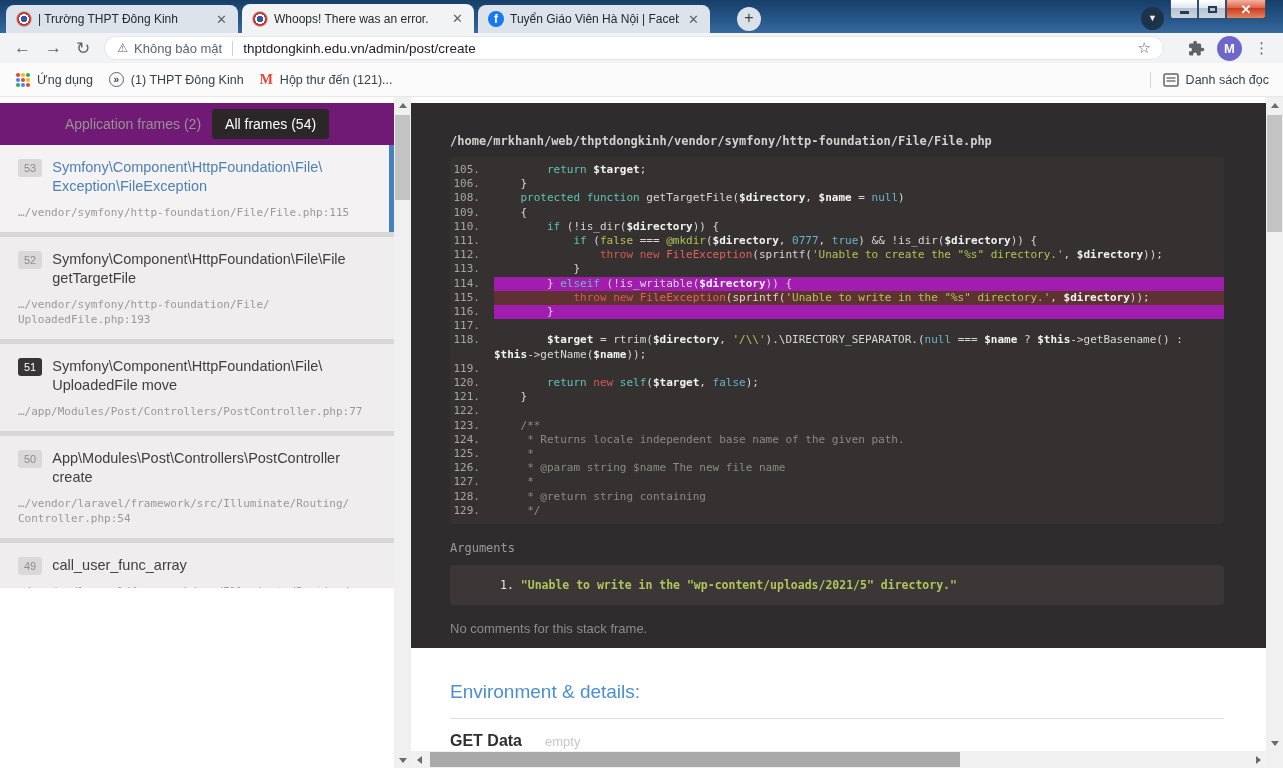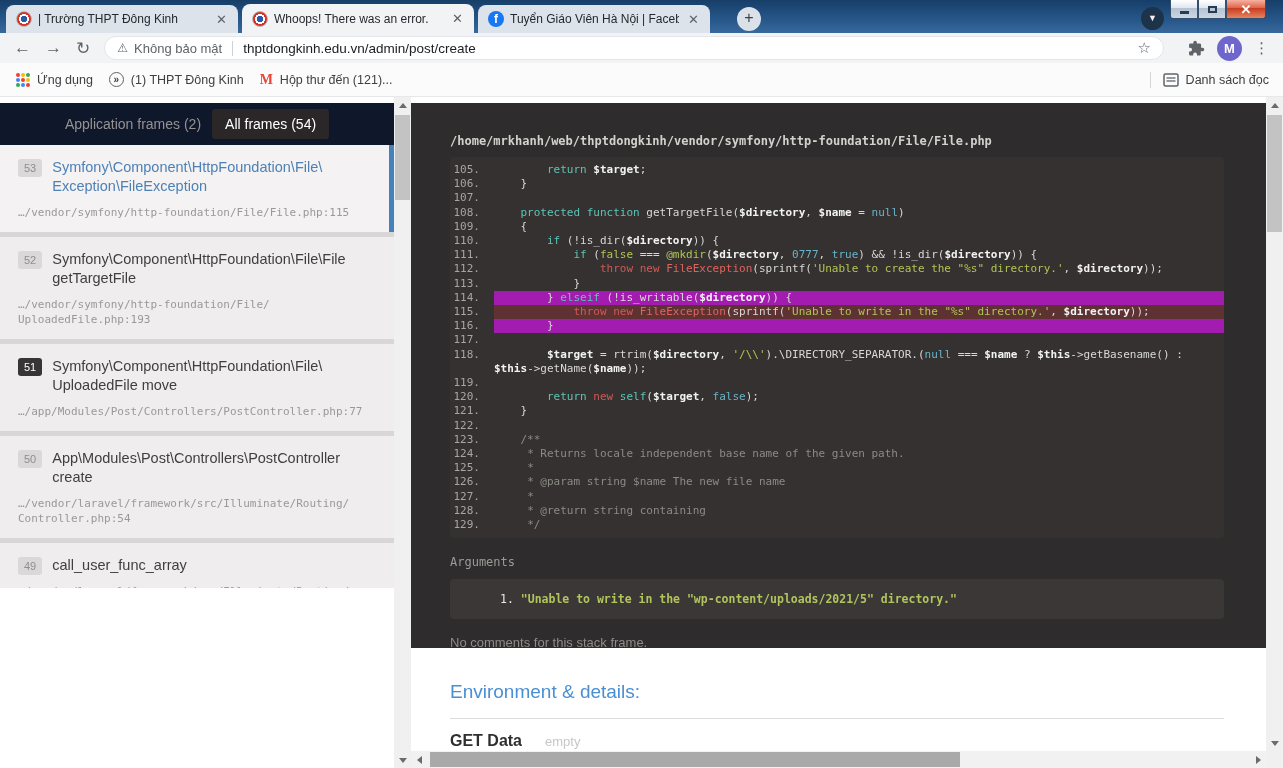--- a/index.html
+++ b/index.html
@@ -71,21 +71,21 @@
   .g-icon { color:#fff; font-size:19px; font-weight:bold; }
   .duck-icon { width:18px; height:18px; border:1.5px solid #fff; border-radius:50%; position:relative; }
   .duck-icon::before { content:""; position:absolute; left:4px; top:3px; width:7px; height:7px; background:#fff; border-radius:50%; }
   .duck-icon::after { content:""; position:absolute; left:6px; top:9px; width:3px; height:5px; background:#fff; }
   .so-icon { width:16px; height:16px; position:relative; }
   .so-icon::before { content:""; position:absolute; left:1px; bottom:0; width:12px; height:7px;
     border:2px solid #fff; border-top:none; }
   .so-icon::after { content:""; position:absolute; left:4px; top:0; width:8px; height:6px;
     border-bottom:2px solid #fff; transform:rotate(-25deg); }
 
-  .frames-tabbar { height:42px; background:#0f172a; display:flex; align-items:center; justify-content:center; gap:11px; }
+  .frames-tabbar { height:42px; background:#701a75; display:flex; align-items:center; justify-content:center; gap:11px; }
   .ftab-app { font-size:14px; color:#969293; }
   .ftab-all { font-size:14px; color:#fff; background:#2b2728; padding:7px 13px; border-radius:3px; }
 
   .frames-list { height:443px; background:#d9d6d7; overflow:hidden; }
   .frame { background:#efedee; padding:13px 16px 12px 18px; margin-bottom:5px; }
   .frame.active { background:#f4f2f3; border-right:5px solid #4581bb; }
   .frame-head { display:flex; align-items:flex-start; gap:10px; }
   .badge { flex:none; font-size:11px; padding:3px 6px; border-radius:3px; background:#dbd8d9; color:#908d8e; margin-top:1px; }
   .badge.dark { background:#393536; color:#fff; }
   .frame-title { font-size:14.5px; line-height:19px; color:#403e3f; overflow-wrap:break-word; }
@@ -285,24 +285,20 @@
         <div class="code-block" id="code-block">
             <div class="code-line">
               <span class="gutter">105.</span>
               <div class="code-text"><span class="tk-p">        </span><span class="tk-k">return</span><span class="tk-p"> </span><span class="tk-v">$target</span><span class="tk-p">;</span></div>
             </div>
             <div class="code-line">
               <span class="gutter">106.</span>
               <div class="code-text"><span class="tk-p">    }</span></div>
             </div>
             <div class="code-line">
-              <span class="gutter">107.</span>
-              <div class="code-text">&nbsp;</div>
-            </div>
-            <div class="code-line">
               <span class="gutter">108.</span>
               <div class="code-text"><span class="tk-p">    </span><span class="tk-k">protected</span><span class="tk-p"> </span><span class="tk-k">function</span><span class="tk-p"> getTargetFile(</span><span class="tk-v">$directory</span><span class="tk-p">, </span><span class="tk-v">$name</span><span class="tk-p"> = </span><span class="tk-n">null</span><span class="tk-p">)</span></div>
             </div>
             <div class="code-line">
               <span class="gutter">109.</span>
               <div class="code-text"><span class="tk-p">    {</span></div>
             </div>
             <div class="code-line">
               <span class="gutter">110.</span>
               <div class="code-text"><span class="tk-p">        </span><span class="tk-k">if</span><span class="tk-p"> (!is_dir(</span><span class="tk-v">$directory</span><span class="tk-p">)) {</span></div>

